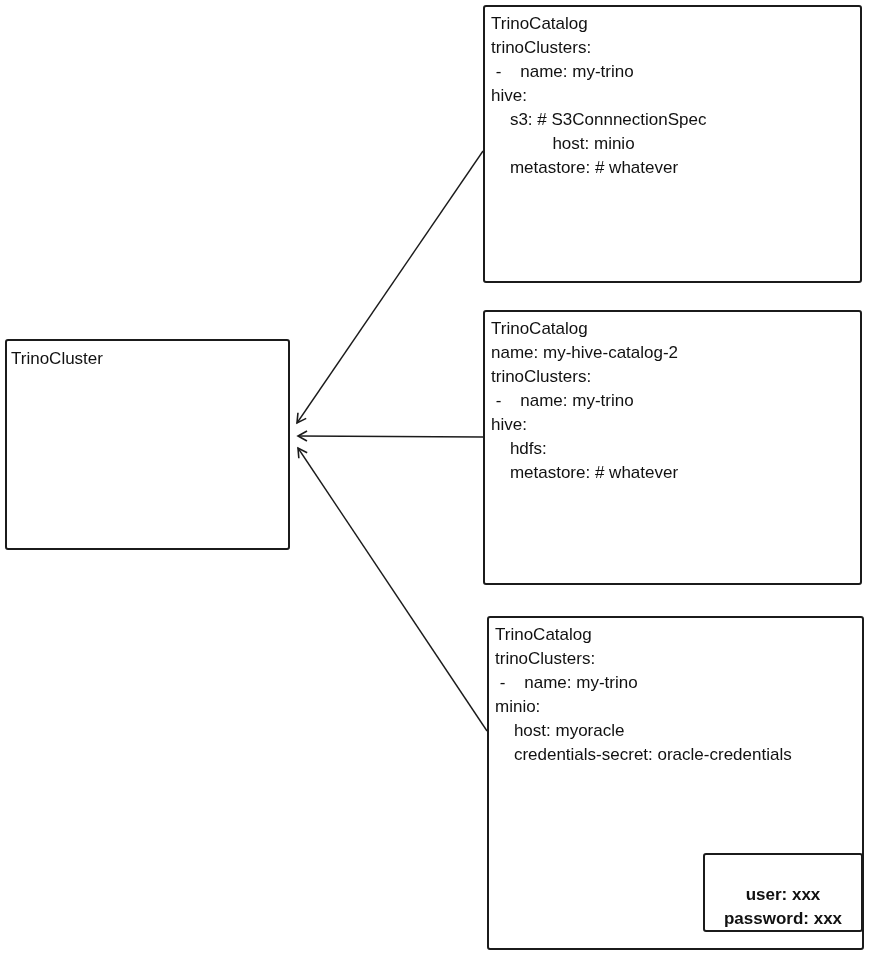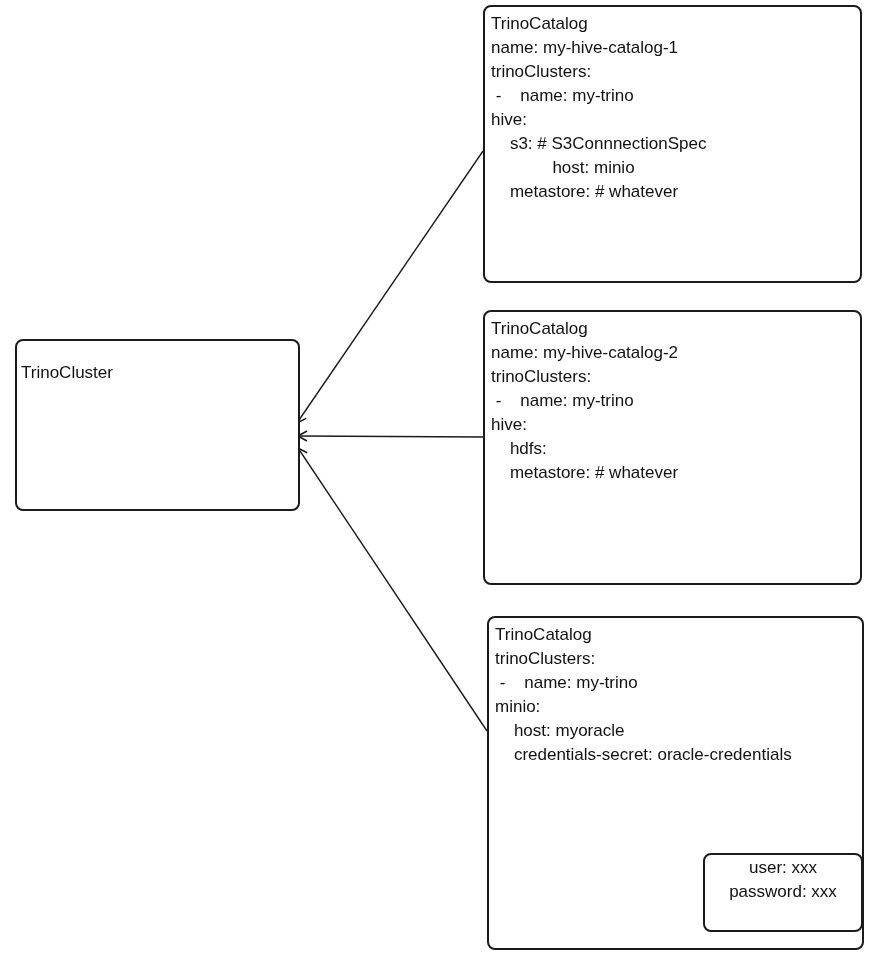--- a/index.html
+++ b/index.html
@@ -14,36 +14,36 @@
     overflow: hidden;
   }
   .connectors {
     position: absolute;
     left: 0; top: 0;
     width: 872px; height: 954px;
   }
   .node {
     position: absolute;
     border: 2px solid #1b1b1b;
-    border-radius: 8px;
+    border-radius: 3px;
     background: #ffffff;
     padding: 5px 6px;
   }
   .tline {
     font-size: 17px;
     line-height: 24px;
     white-space: pre;
   }
-  .node-cluster   { left: 15px;   top: 339px; width: 285px; height: 172px; padding: 20px 4px; }
+  .node-cluster   { left: 5px;   top: 339px; width: 285px; height: 211px; padding: 6px 4px; }
   .node-catalog1  { left: 483px; top: 5px;   width: 379px; height: 278px; }
   .node-catalog2  { left: 483px; top: 310px; width: 379px; height: 275px; }
   .node-catalog3  { left: 487px; top: 616px; width: 377px; height: 334px; }
   .node-secret    {
     left: 703px; top: 853px; width: 160px; height: 79px;
-    text-align: center; padding-top: 1px;
+    text-align: center; padding-top: 28px; font-weight: bold;
   }
 </style>
 </head>
 <body>
 
 <div class="canvas">
 
   <svg class="connectors" viewBox="0 0 872 954" xmlns="http://www.w3.org/2000/svg">
     <defs>
       <marker id="arrowhead" markerWidth="16" markerHeight="16" refX="11" refY="6" orient="auto" markerUnits="userSpaceOnUse">
@@ -55,21 +55,20 @@
     <line x1="487" y1="731" x2="298" y2="448" stroke="#1b1b1b" stroke-width="1.4" marker-end="url(#arrowhead)"></line>
     <path d="M752,810 C763,822 774,835 781,848" fill="none" stroke="#1b1b1b" stroke-width="1.4" marker-end="url(#arrowhead)"></path>
   </svg>
 
   <div class="node node-cluster">
     <div class="tline">TrinoCluster</div>
   </div>
 
   <div class="node node-catalog1">
     <div class="tline">TrinoCatalog</div>
-    <div class="tline">name: my-hive-catalog-1</div>
     <div class="tline">trinoClusters:</div>
     <div class="tline"> -    name: my-trino</div>
     <div class="tline">hive:</div>
     <div class="tline">    s3: # S3ConnnectionSpec</div>
     <div class="tline">             host: minio</div>
     <div class="tline">    metastore: # whatever</div>
   </div>
 
   <div class="node node-catalog2">
     <div class="tline">TrinoCatalog</div>

